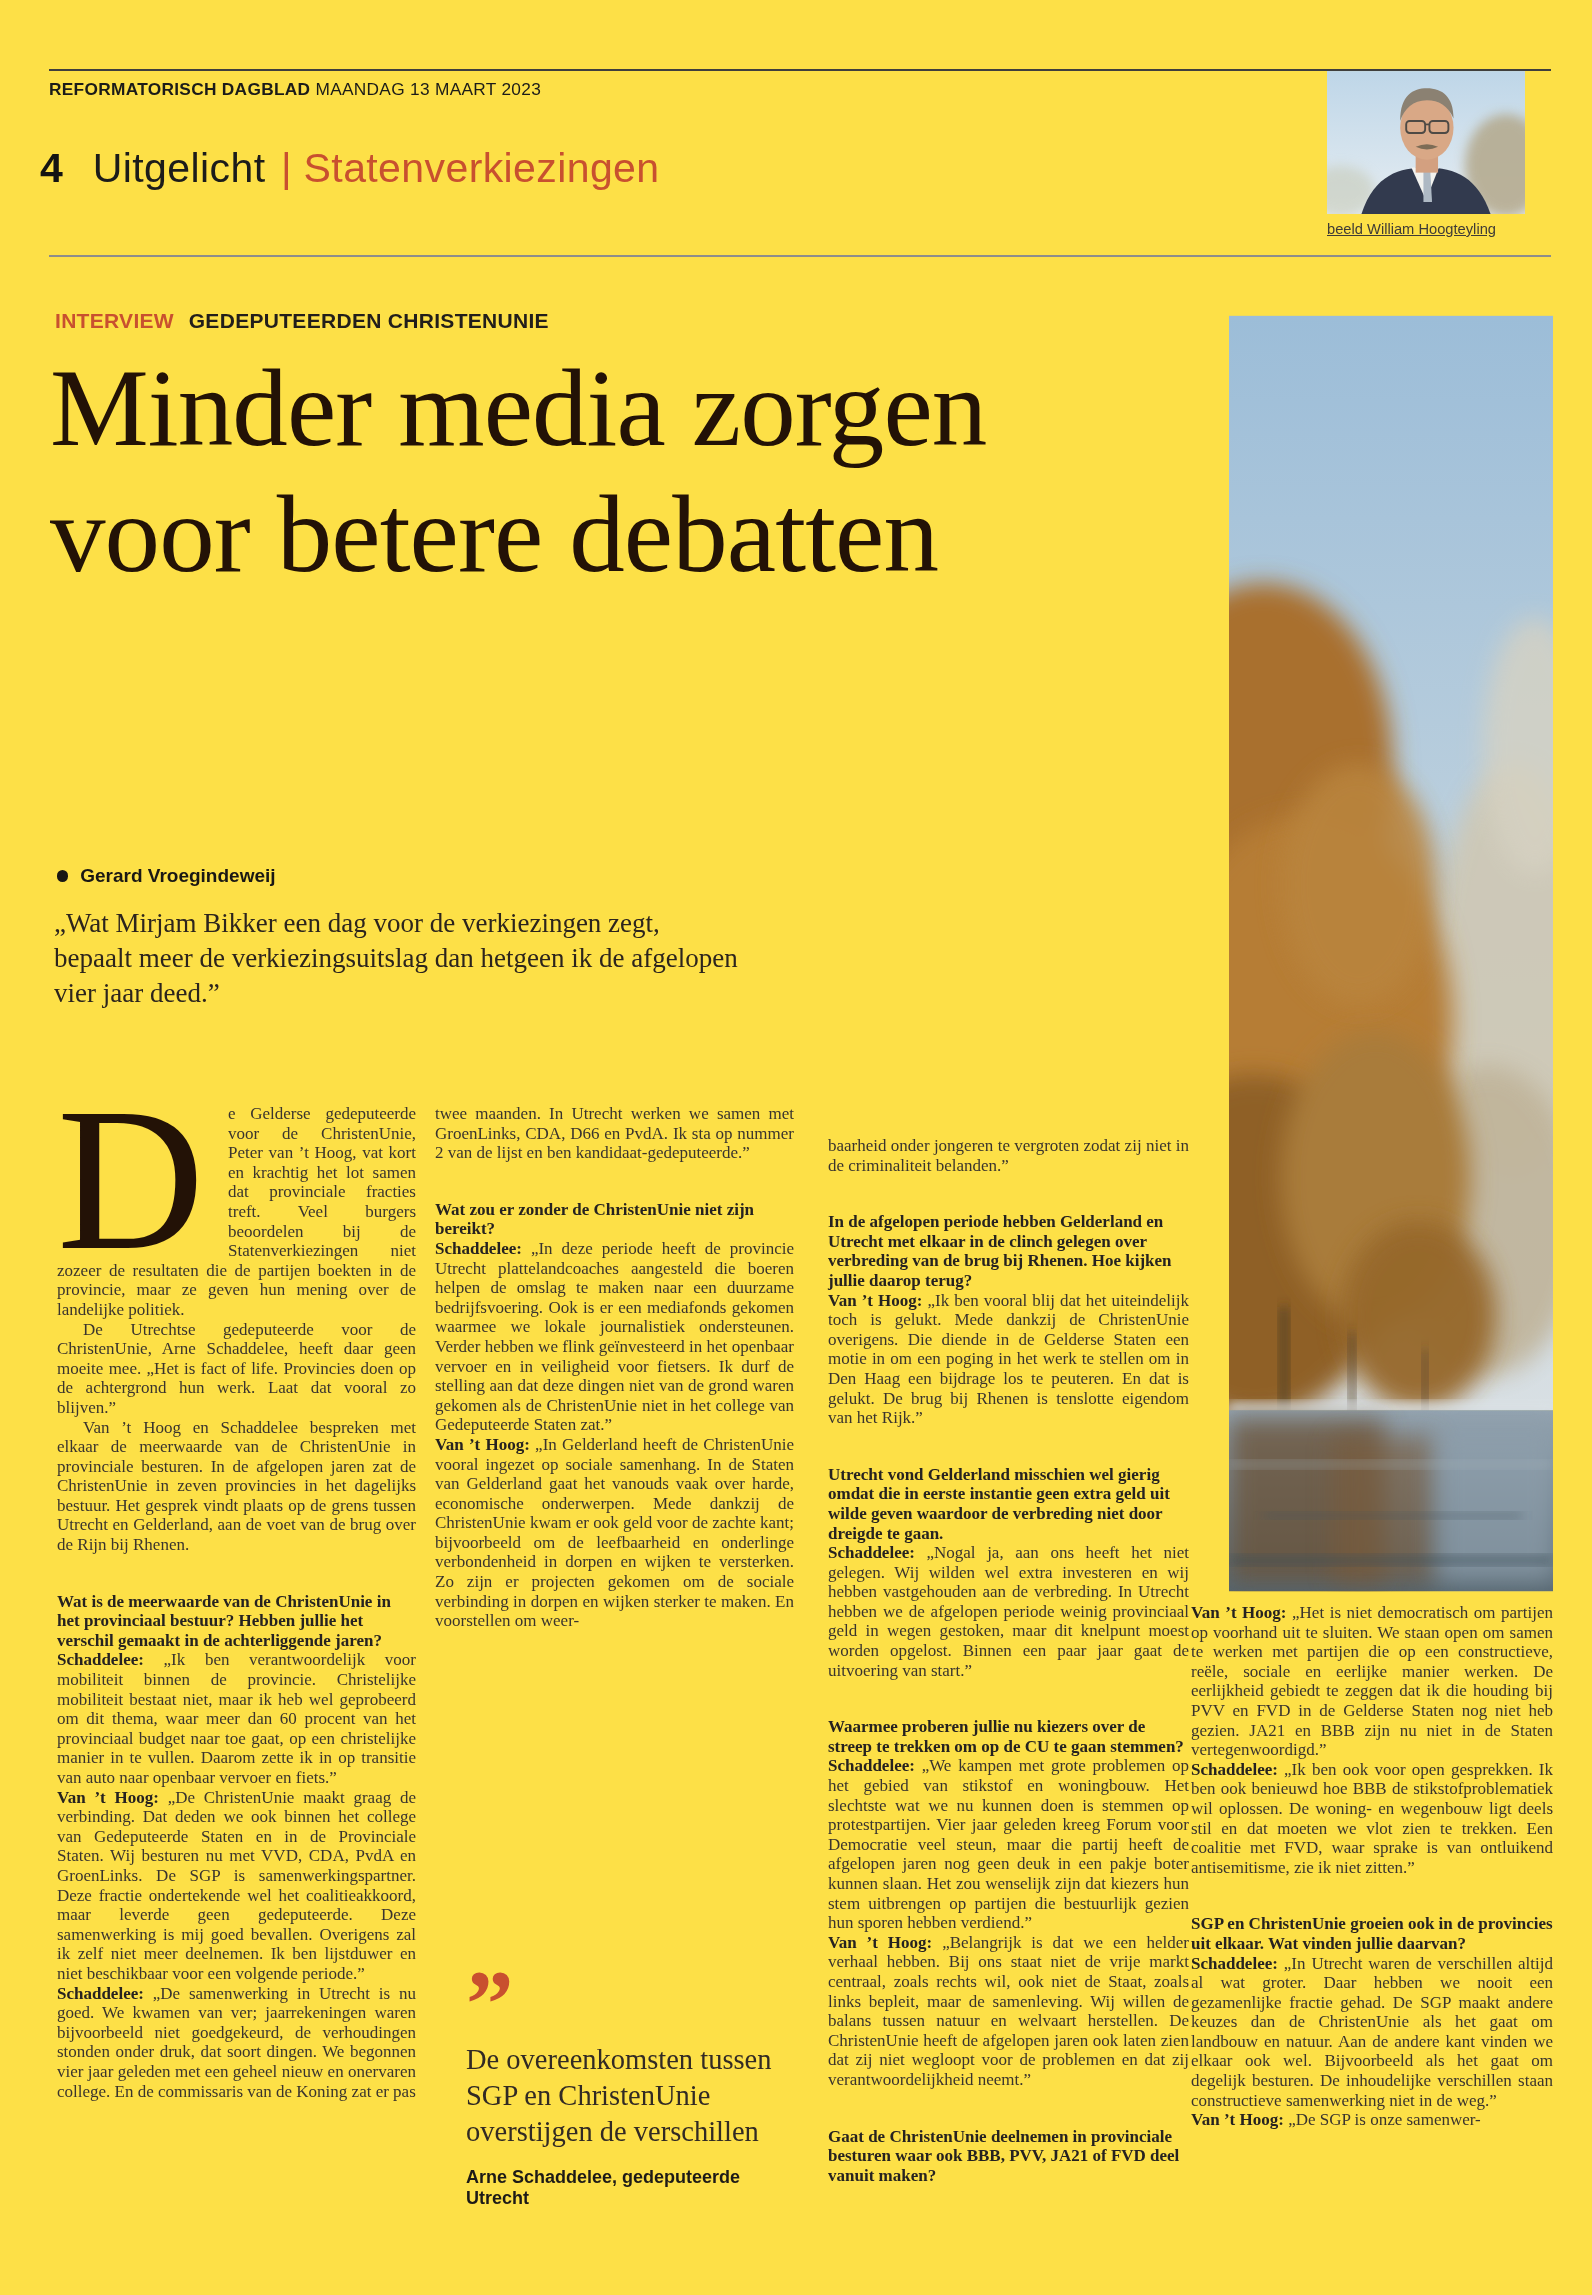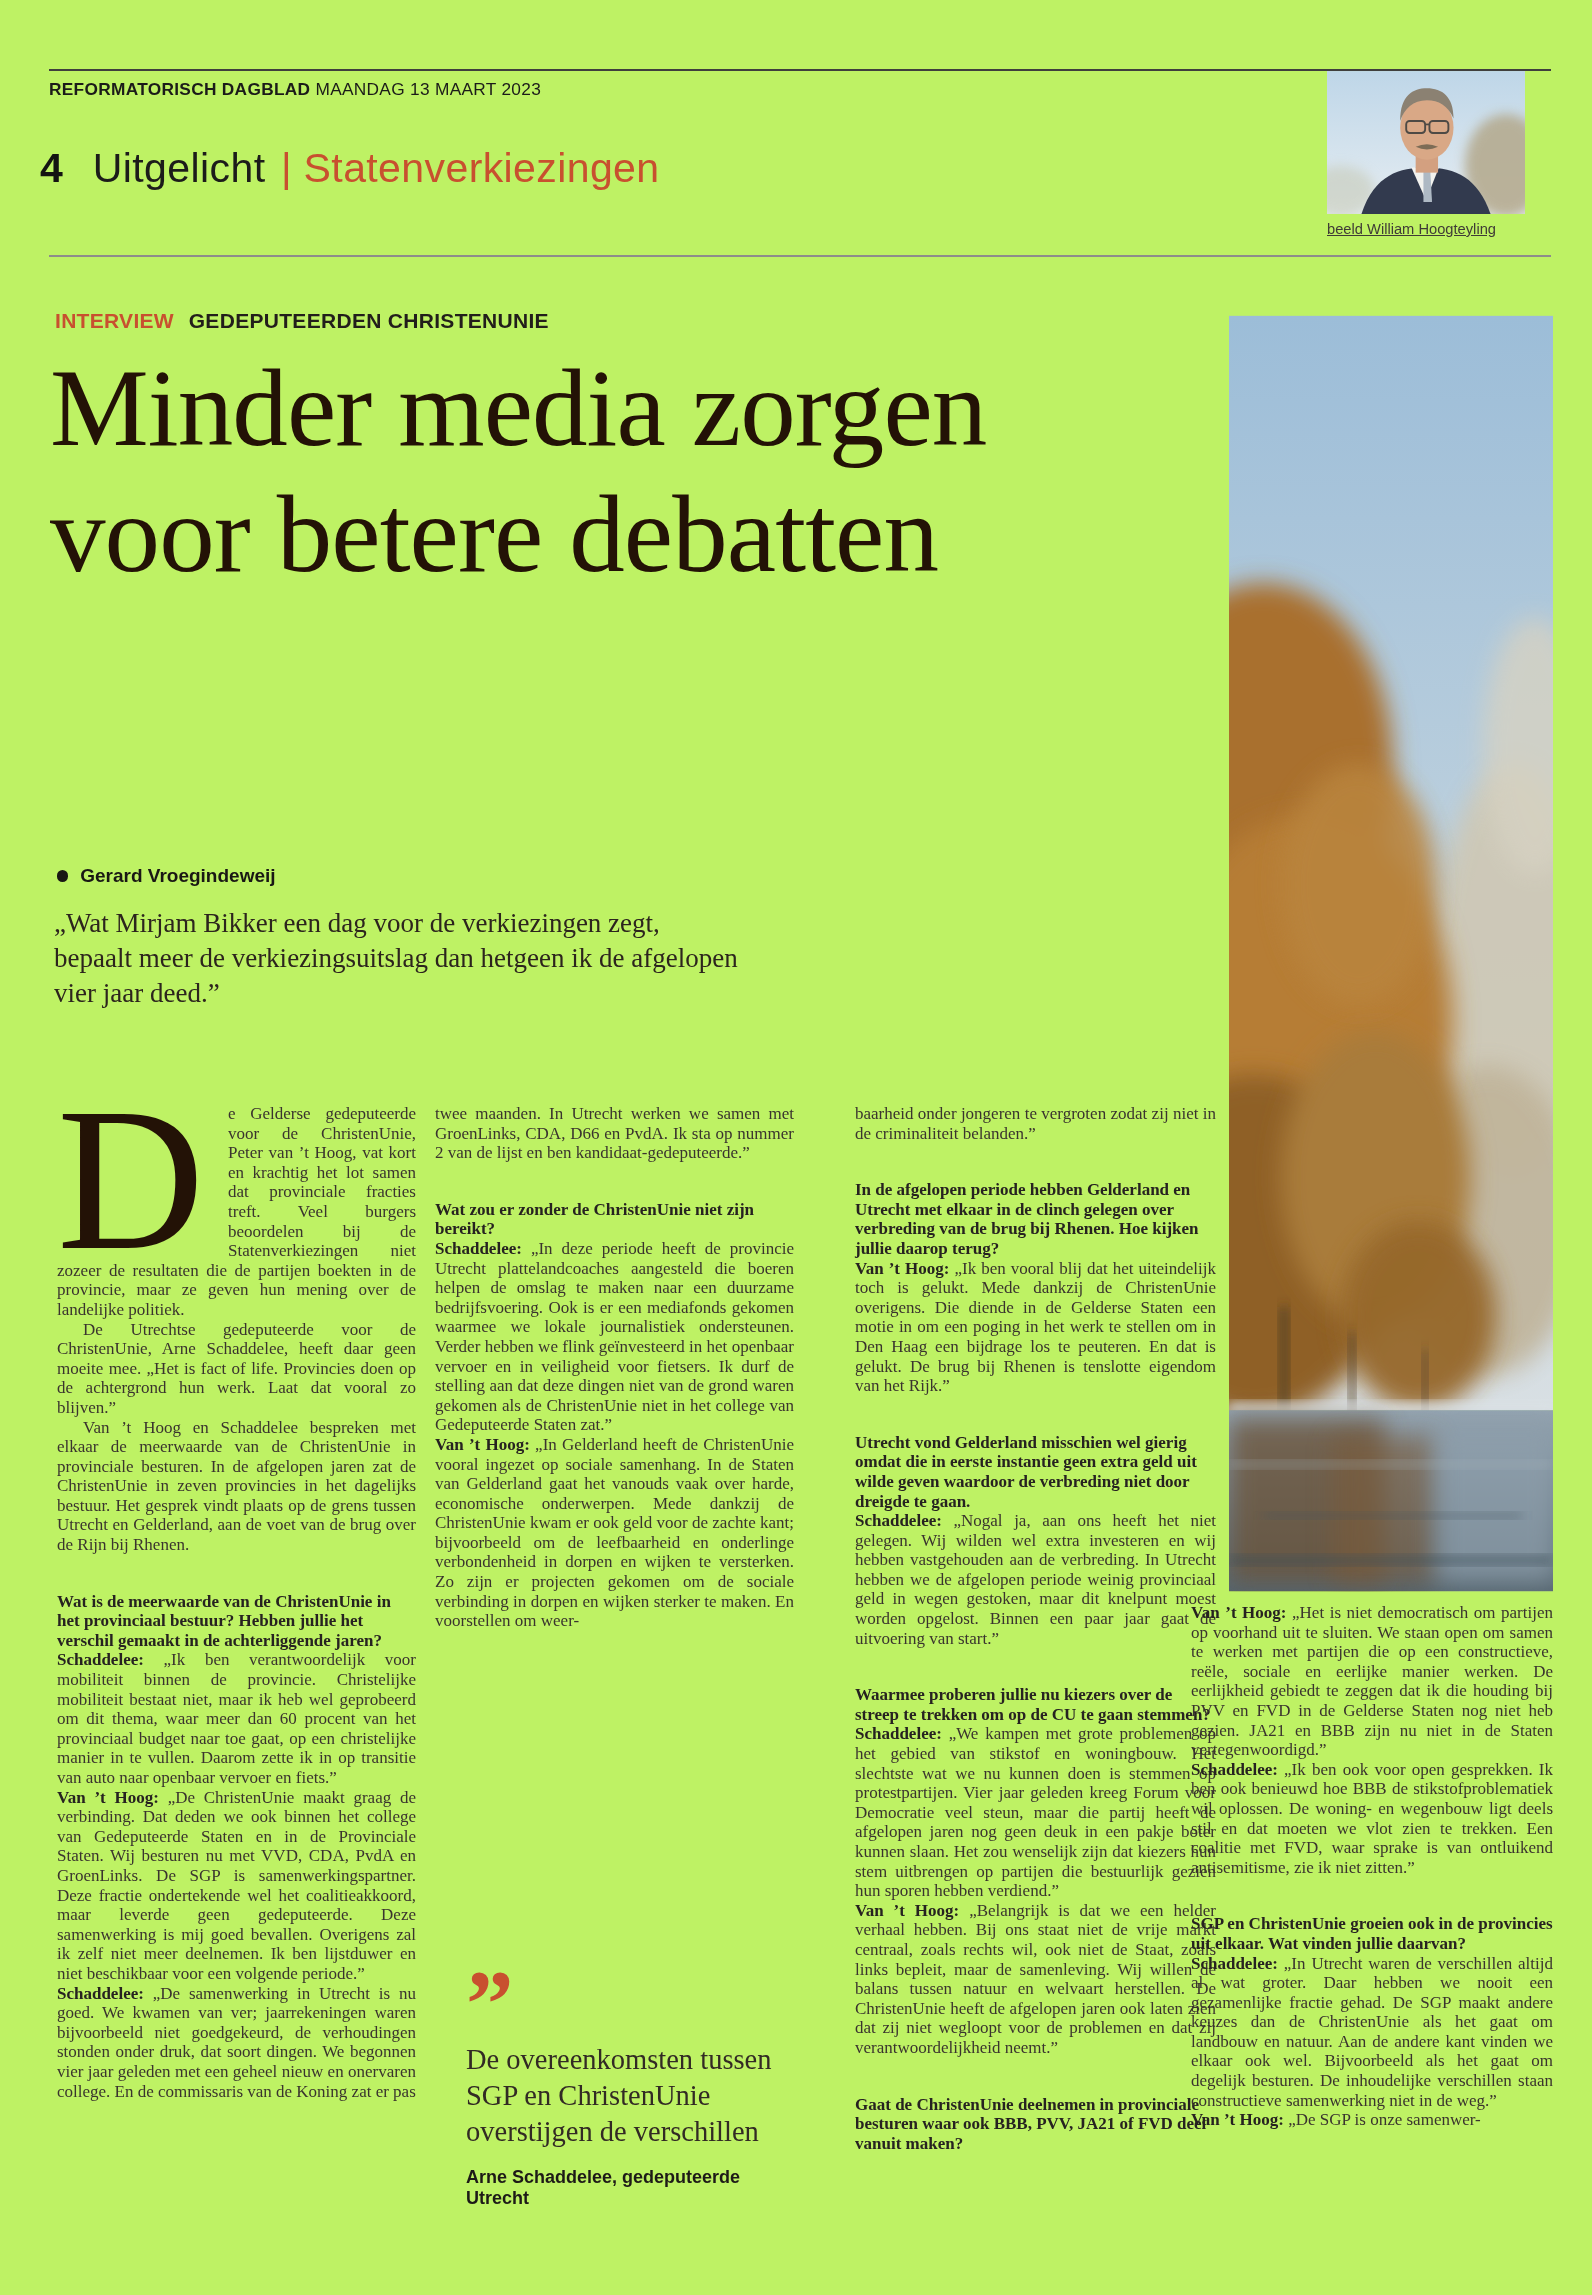--- a/index.html
+++ b/index.html
@@ -1,18 +1,18 @@
 <!DOCTYPE html>
 <html lang="nl" style="font-size:14px"><head>
 <meta charset="utf-8">
 <style>
   * { margin:0; padding:0; box-sizing:border-box; }
   html,body { background:#ffffff; }
   .page {
-    position:relative; width:1592px; height:2295px; background:#bef264;
+    position:relative; width:1592px; height:2295px; background:#fde047;
     font-family:"Liberation Serif", serif; color:#3c3731; overflow:hidden;
   }
   .sans { font-family:"Liberation Sans", sans-serif;text-decoration:underline; }
 
   
   .top-rule { position:absolute; left:49px; top:69px; width:1502px; height:1.7px; background:#3f3f3d; }
   .masthead { position:absolute; left:49px; top:79px; font-family:"Liberation Sans", sans-serif;
               font-size:17.3px; color:#1b1b19; letter-spacing:0.3px; }
   .masthead b { font-weight:700; }
   .page-title { position:absolute; left:40px; top:145px; display:flex; align-items:baseline;
@@ -46,21 +46,21 @@
   .col { position:absolute; top:1104px; width:359px; font-size:17px; line-height:19.6px;
          text-align:justify; color:#3a342e; }
   .col p { margin:0; }
   .col p.indent { text-indent:26px; }
   .col p.question { font-weight:700; color:#262220; margin-top:37px; text-align:left; }
   .col b.speaker { font-weight:700; color:#262220; }
   .dropcap { float:left; width:171px; font-size:204px; line-height:150px; color:#231206;
              font-family:"Liberation Serif", serif; }
   #col-0 { left:57px; }
   #col-1 { left:435px; }
-  #col-2 { left:855px; width:361px; }
+  #col-2 { left:828px; width:361px;margin-top:32px; }
   #col-3 { left:1191px; top:1603px; width:362px; }
 
   
   .pull-quote { position:absolute; left:466px; top:1971px; width:338px; }
   .pull-quote .mark { display:block; font-family:"Liberation Serif", serif; font-weight:700;
                       font-size:95px; line-height:67px; color:#c8502f; height:71px; overflow:hidden; }
   .pull-quote .pq-text { font-size:28.5px; line-height:36px; color:#322a24; }
   .pull-quote .pq-attr { margin-top:17.3px; font-family:"Liberation Sans", sans-serif;
                          font-size:18px; font-weight:700; color:#1d1a17; }
 </style>

